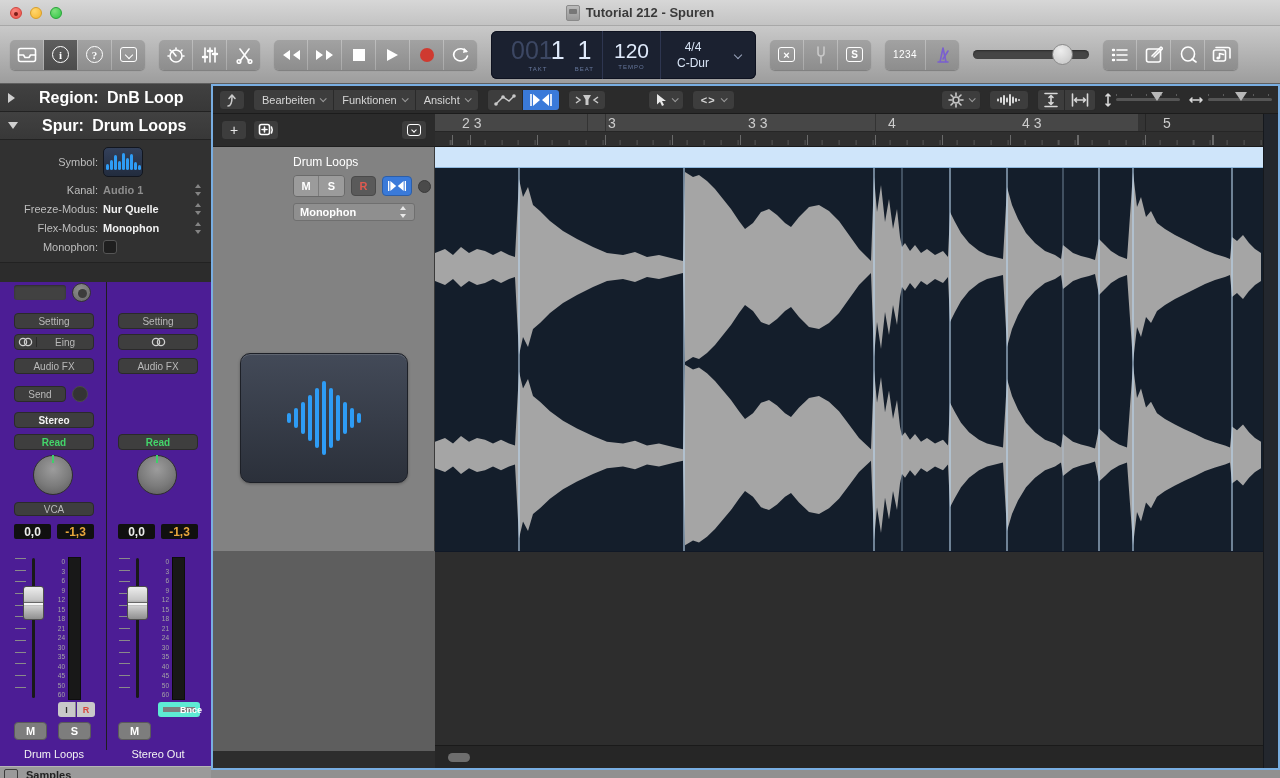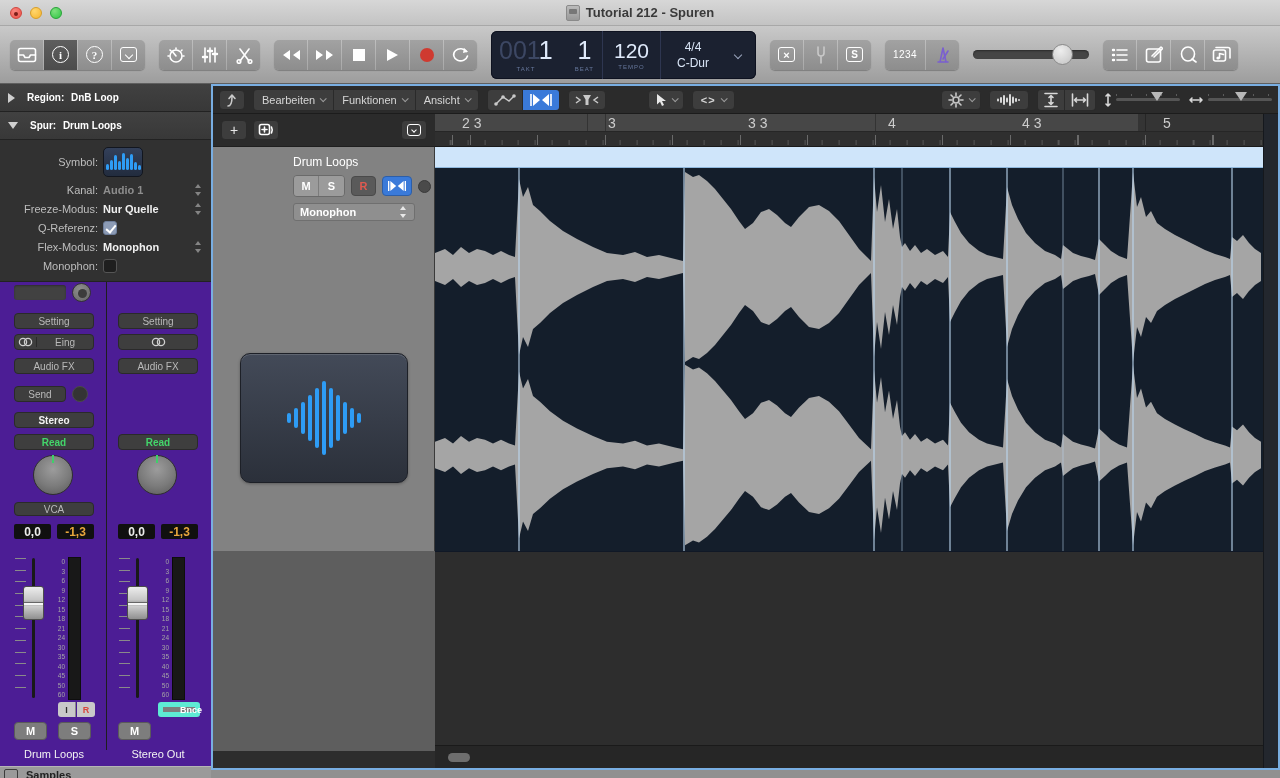--- a/index.html
+++ b/index.html
@@ -29,40 +29,40 @@
   .cbtn.wide { width:40px; }
   .ring { width:17px;height:17px;border:1.6px solid #fff;border-radius:50%;display:flex;align-items:center;justify-content:center;
     color:#fff;font-size:11px;font-weight:bold;font-family:"Liberation Serif",serif;}
   .boxic{ width:17px;height:15px;border:1.6px solid #fff;border-radius:3px;display:flex;align-items:center;justify-content:center;color:#fff;font-size:10px;font-weight:bold;}
   .chev-s{display:inline-block;width:6px;height:6px;border-right:1.6px solid #9aa5bd;border-bottom:1.6px solid #9aa5bd;transform:rotate(45deg);}
 
   
   .lcd { width:265px; height:48px; background:#1b2130; border-radius:6px; display:flex; align-items:stretch;
     color:#d9e5f6; box-shadow:inset 0 0 0 1px #0e1220; position:relative;}
   .lcd-sec { display:flex; flex-direction:column; align-items:center; justify-content:center; border-right:1px solid #2e3650; padding:0 8px;}
-  .lcd-pos { flex-direction:row; gap:10px; width:112px; justify-content:space-between;}
+  .lcd-pos { flex-direction:row; gap:10px; width:112px; justify-content:flex-end;}
   .lcd-big { font-size:25px; font-weight:normal; line-height:1; color:#dfeafb; }
   .lcd-dim { color:#3c4763; }
   .lcd-col { display:flex; flex-direction:column; align-items:center; }
   .lcd-lab { font-size:6px; letter-spacing:1px; color:#67789c; margin-top:3px; }
   .lcd-tempo{ width:58px;}
   .lcd-sig { width:64px; font-size:12px; gap:2px; border-right:none;}
   .lcd-chev{ width:26px; display:flex; align-items:center; justify-content:center; border-right:none;}
 
   .vol-slider{ width:116px; height:9px; background:#454545; border-radius:5px; position:relative; box-shadow:inset 0 1px 2px rgba(0,0,0,.4);}
   .vol-thumb{ position:absolute; top:-6px; left:68%; width:21px; height:21px; border-radius:50%;
     background:radial-gradient(circle at 40% 30%, #eee,#c2c2c2); border:1px solid #8a8a8a;}
 
   
   .main { position:relative; width:1280px; height:694px; background:#8e8e8e;}
 
   
   .inspector { position:absolute; left:0; top:0; width:211px; height:694px; background:#2c2c2c; }
   .insp-hrow { height:28px; background:linear-gradient(#414141,#383838); border-bottom:1px solid #222;
-    display:flex; align-items:center; padding:0 8px; gap:12px; color:#fff; font-size:10px; font-weight:bold;}
+    display:flex; align-items:center; padding:0 8px; gap:24px; color:#fff; font-size:16px; font-weight:bold;}
   .tri-r{width:0;height:0;border-left:7px solid #cfcfcf;border-top:5px solid transparent;border-bottom:5px solid transparent;}
   .tri-d{width:0;height:0;border-top:7px solid #cfcfcf;border-left:5px solid transparent;border-right:5px solid transparent;}
   .params{ background:#313131; border-bottom:1px solid #222; padding:4px 0 6px; }
   .prow { display:flex; align-items:center; height:19px; padding-right:8px;}
   .plab { width:103px; text-align:right; font-size:11px; color:#bdbdbd; padding-right:5px; flex:none;}
   .pval { font-size:11px; color:#f0f0f0; font-weight:bold; flex:1;}
   .pval.dim{ color:#8d8d8d; }
   .stepper{ width:9px; height:12px; position:relative; opacity:.8; flex:none;}
   .stepper::before{content:'';position:absolute;left:1px;top:0;border-bottom:4px solid #999;border-left:3.5px solid transparent;border-right:3.5px solid transparent;}
   .stepper::after{content:'';position:absolute;left:1px;bottom:0;border-top:4px solid #999;border-left:3.5px solid transparent;border-right:3.5px solid transparent;}
@@ -401,24 +401,20 @@
         <div class="plab">Kanal:</div>
         <div class="pval dim">Audio 1</div>
         <span class="stepper"></span>
       </div>
       <div class="prow">
         <div class="plab">Freeze-Modus:</div>
         <div class="pval">Nur Quelle</div>
         <span class="stepper"></span>
       </div>
       <div class="prow">
-        <div class="plab">Q-Referenz:</div>
-        <div class="checkbox on"></div>
-      </div>
-      <div class="prow">
         <div class="plab">Flex-Modus:</div>
         <div class="pval">Monophon</div>
         <span class="stepper"></span>
       </div>
       <div class="prow">
         <div class="plab">Monophon:</div>
         <div class="checkbox"></div>
       </div>
     </div>
 

